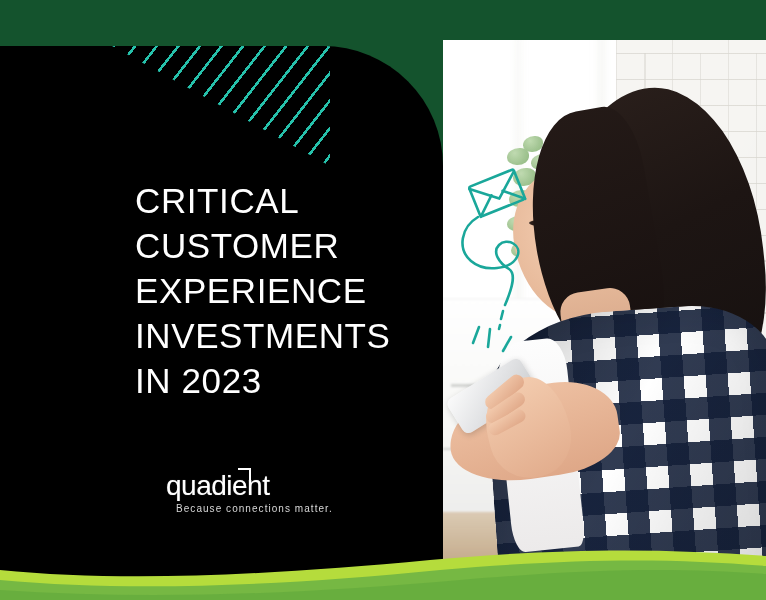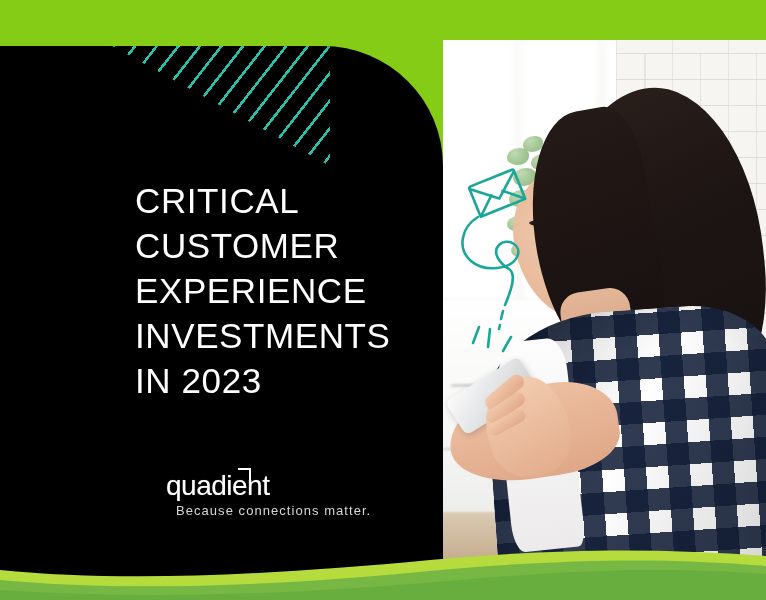--- a/index.html
+++ b/index.html
@@ -1,18 +1,18 @@
 <!DOCTYPE html>
 <html><head>
 <meta charset="utf-8">
 <style>
   html,body{margin:0;padding:0;background:#ffffff;}
   body{width:766px;height:600px;overflow:hidden;font-family:"Liberation Sans",sans-serif;}
 
-  #slide{position:relative;width:766px;height:600px;background:#84cc16;overflow:hidden;}
+  #slide{position:relative;width:766px;height:600px;background:#14532d;overflow:hidden;}
 
   
   .photo{
     position:absolute;left:443px;top:40px;width:323px;height:548px;
     overflow:hidden;background:#f4f5f3;
   }
   .photo-bg{
     position:absolute;inset:0;
     background:
       linear-gradient(115deg, rgba(255,255,255,0) 55%, rgba(236,236,232,.85) 70%, rgba(244,243,240,.6) 100%),
@@ -154,21 +154,21 @@
     font-size:28px;line-height:31px;letter-spacing:-.5px;font-weight:400;
     text-shadow:0 0 1px rgba(255,255,255,.35);
   }
   .logo-mark{
     position:absolute;left:72px;top:-2px;width:11px;height:11px;
     border-top:2.2px solid #ffffff;border-right:2.2px solid #ffffff;
   }
   .logo-tag{
     position:absolute;left:10px;top:33px;
     color:#d7d7d7;font-family:"Liberation Sans",sans-serif;
-    font-size:13px;letter-spacing:1.05px;white-space:nowrap;
+    font-size:10px;letter-spacing:1.05px;white-space:nowrap;
   }
 
   
   .doodle{position:absolute;left:455px;top:165px;width:100px;height:195px;pointer-events:none;}
 
   
   .wave{position:absolute;left:0;bottom:0;width:766px;height:70px;}
 </style>
 </head>
 <body>

